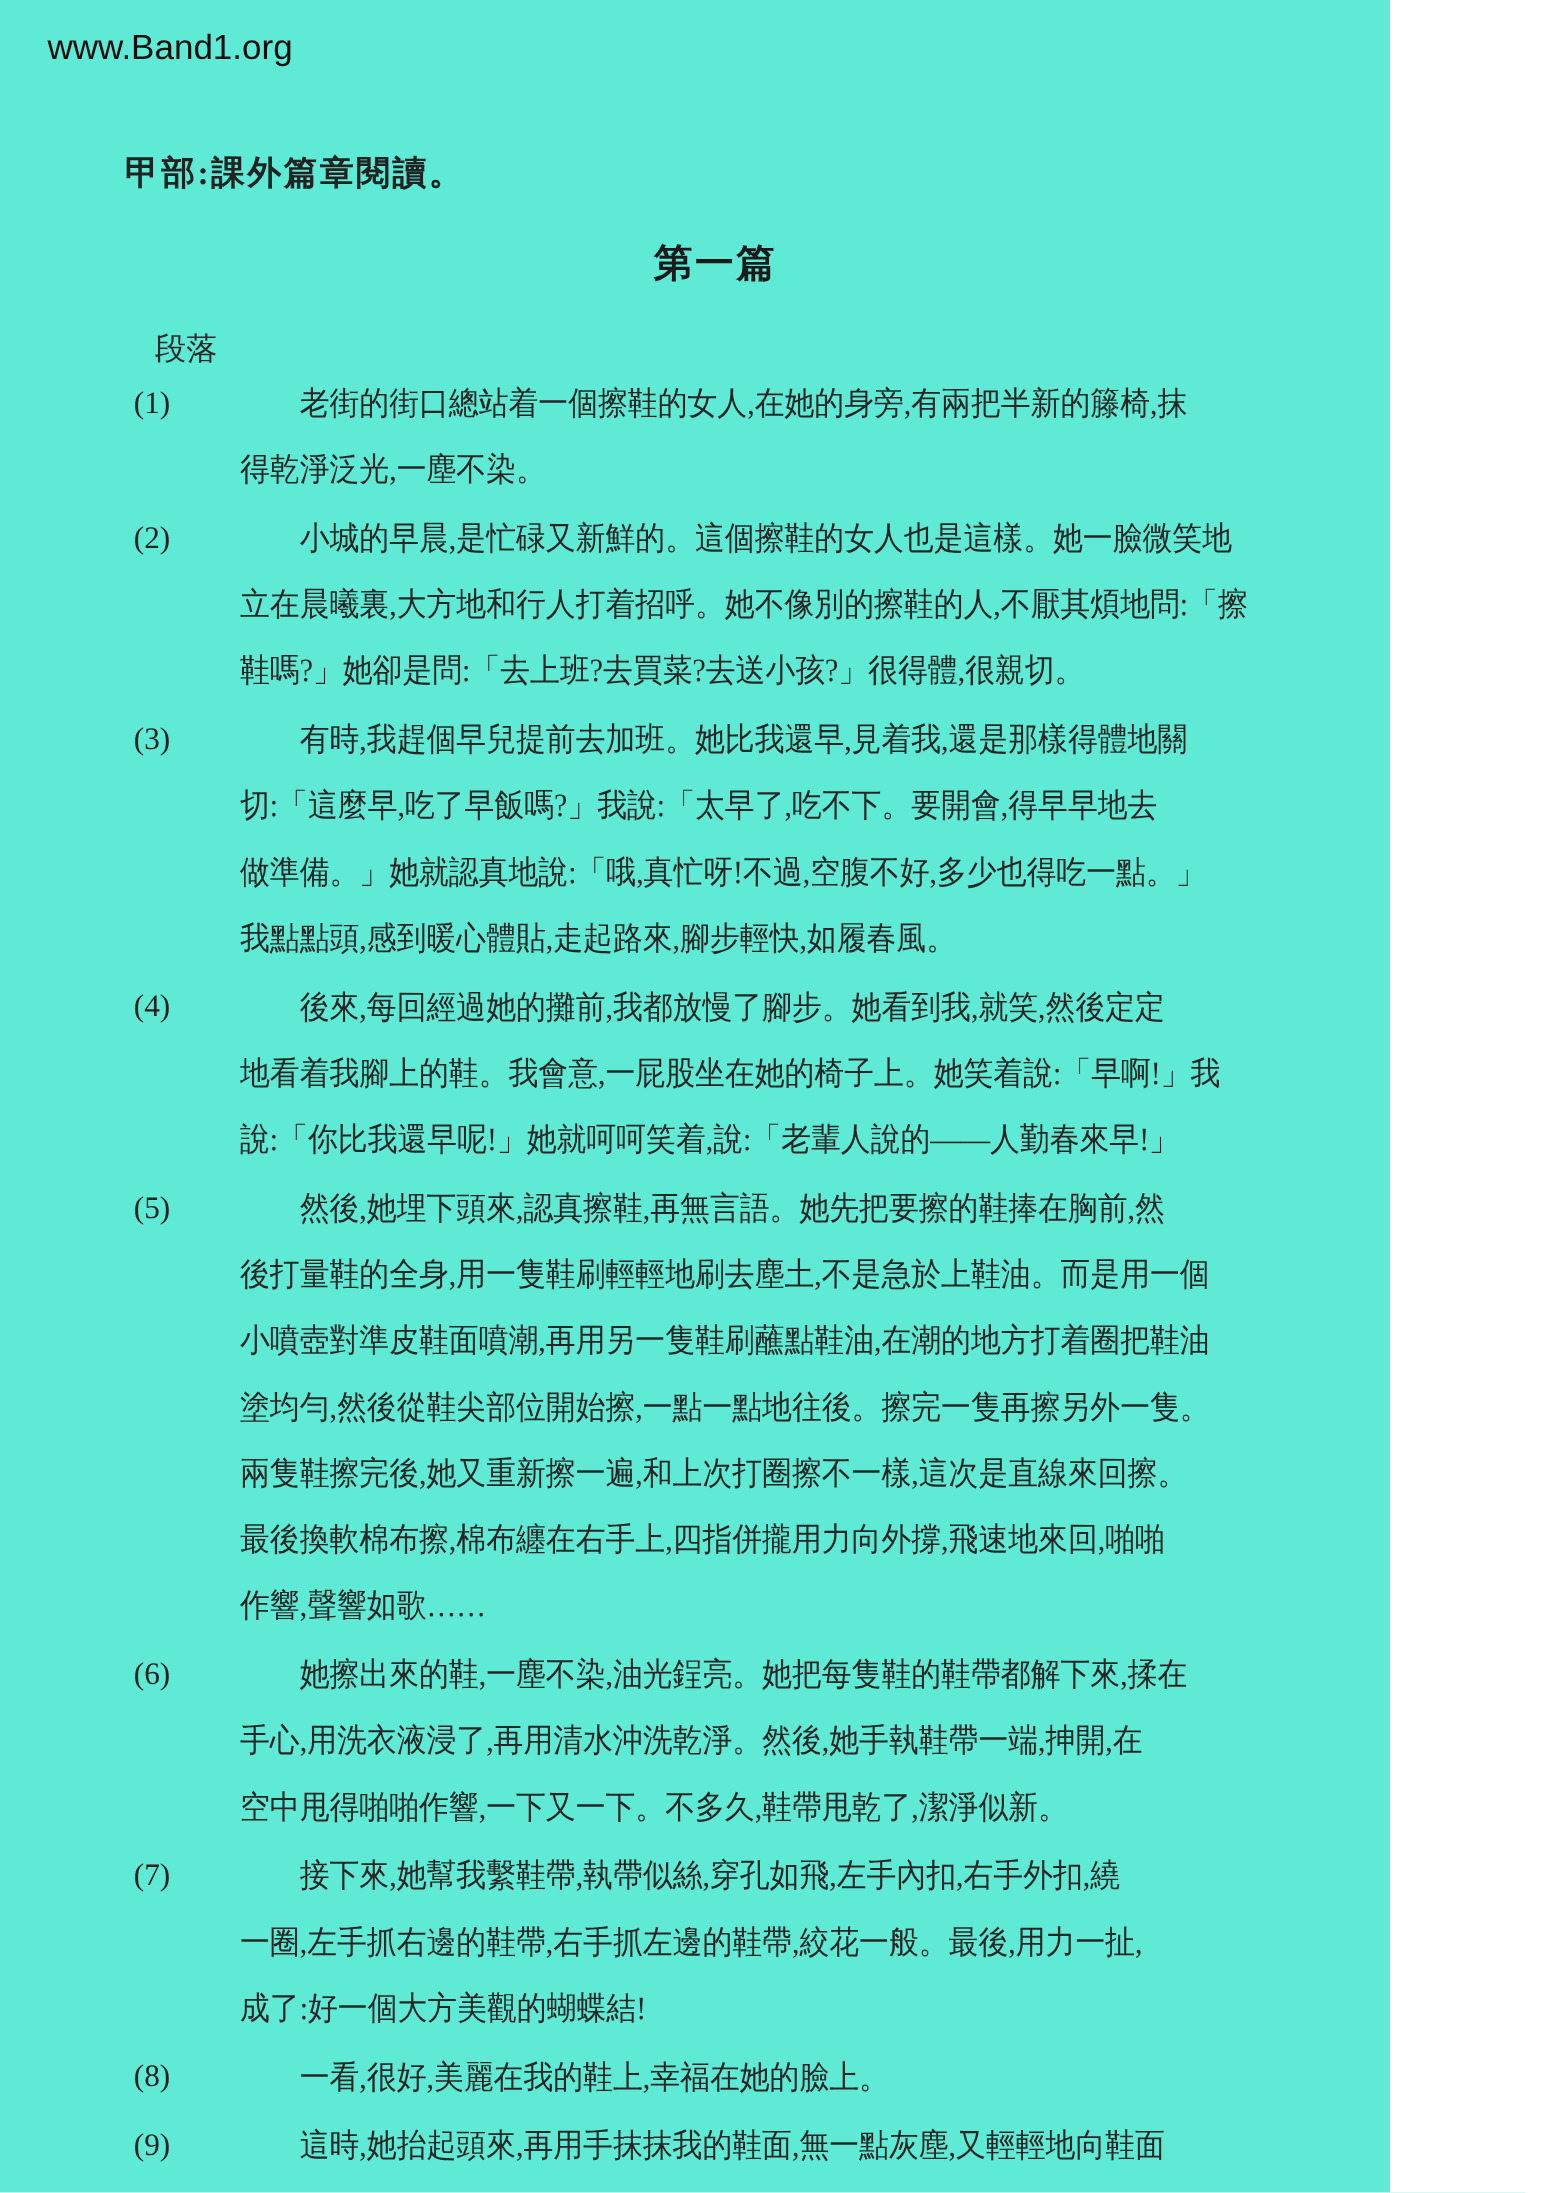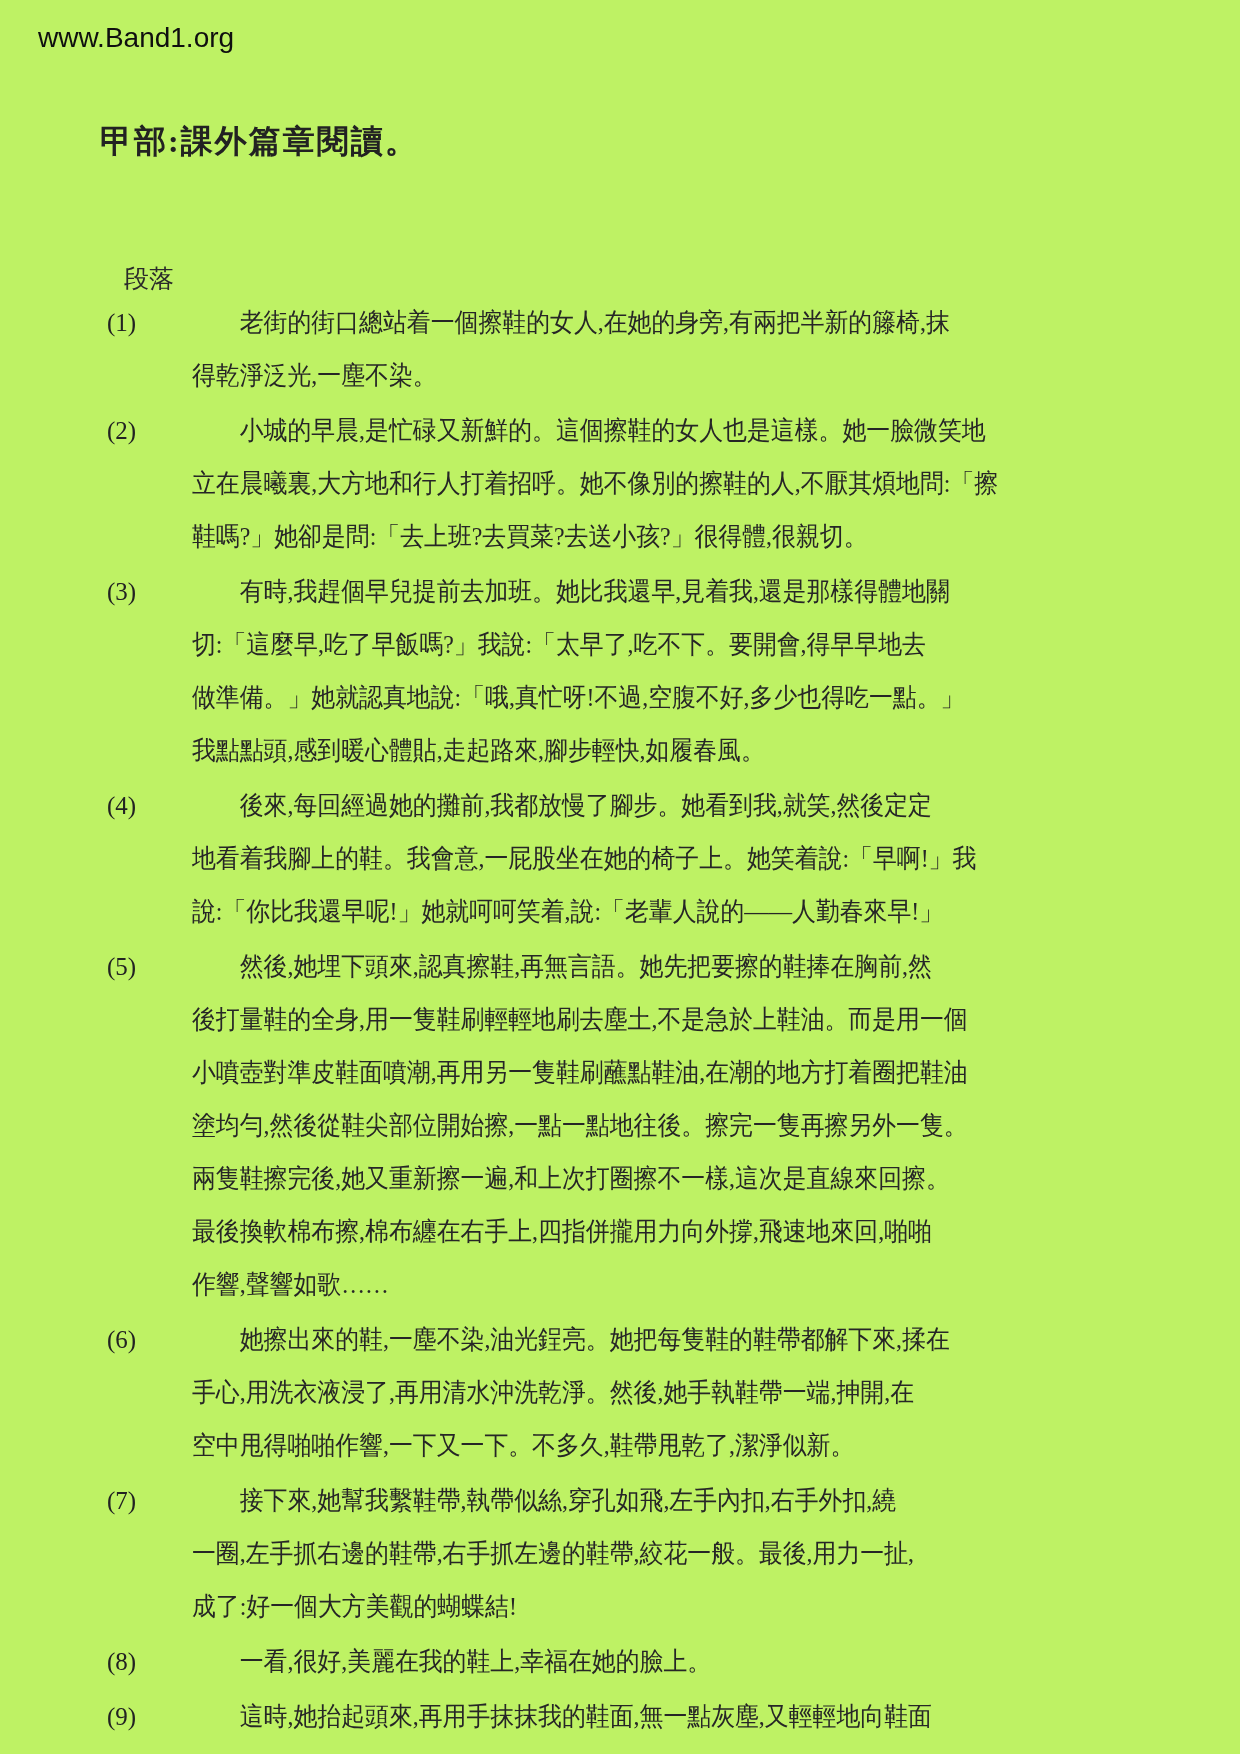--- a/index.html
+++ b/index.html
@@ -2,40 +2,40 @@
 <html lang="zh-Hant"><head>
 <meta charset="utf-8">
 <style>
   html, body {
     margin: 0;
     padding: 0;
     background: #ffffff;
   }
   .page {
     position: relative;
-    width: 1240px;
+    width: 1112px;
     height: 1754px;
-    background: #bef264;
+    background: #5eead4;
     color: #1f1f1f;
     font-family: "Liberation Serif", "DejaVu Serif", serif;
     overflow: hidden;
   }
   .watermark {
     position: absolute;
     left: 38px;
     top: 22px;
     font-family: "Liberation Sans", "DejaVu Sans", sans-serif;
     font-size: 28px;
     color: #0f0f0f;
   }
   .section-heading {
     position: absolute;
     left: 100px;
     top: 120px;
-    font-size: 32px;
+    font-size: 27px;
     font-weight: bold;
     letter-spacing: 2px;
     color: #222222;
   }
   .doc-title {
     position: absolute;
     left: 100px;
     top: 190px;
     width: 945px;
     text-align: center;
@@ -84,20 +84,21 @@
   }
 </style>
 </head>
 <body>
 
 <div class="page">
   <div class="watermark">www.Band1.org</div>
 
   <div class="section-heading">甲部:課外篇章閱讀。</div>
 
+  <div class="doc-title">第一篇</div>
 
   <div class="para-label">段落</div>
 
   <div class="paragraphs" id="paragraphs">
   <div class="para">
     <div class="para-number">(1)</div>
     <div class="para-text">
           <div class="para-line first" style="transform: scaleX(0.918);">老街的街口總站着一個擦鞋的女人,在她的身旁,有兩把半新的籐椅,抹</div>
           <div class="para-line" style="transform: scaleX(0.918);">得乾淨泛光,一塵不染。</div>
         </div>

